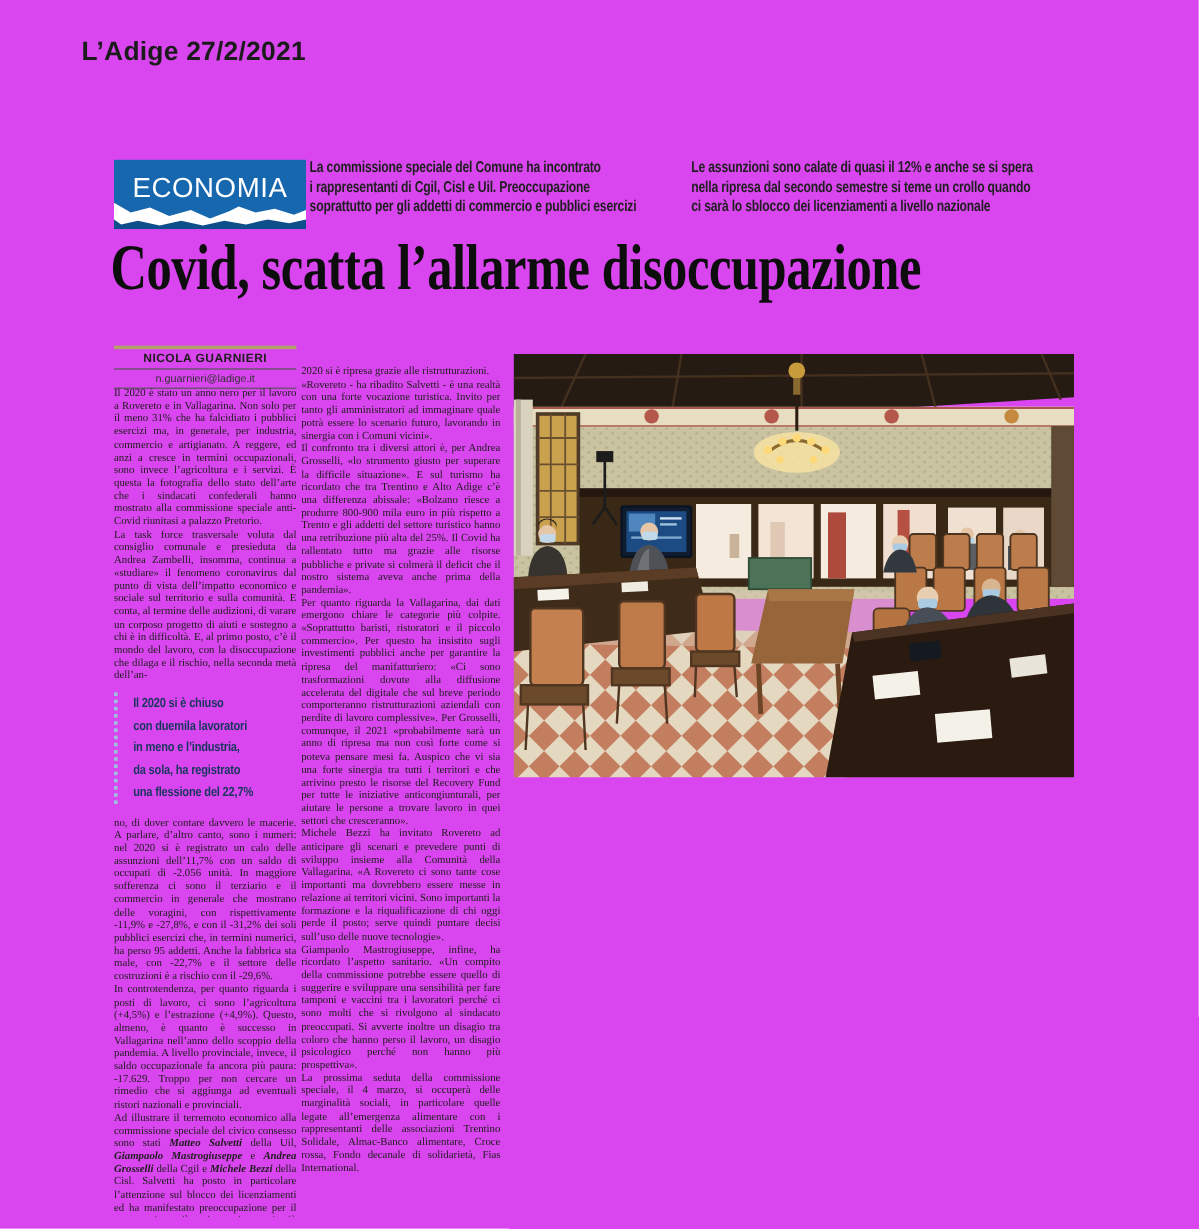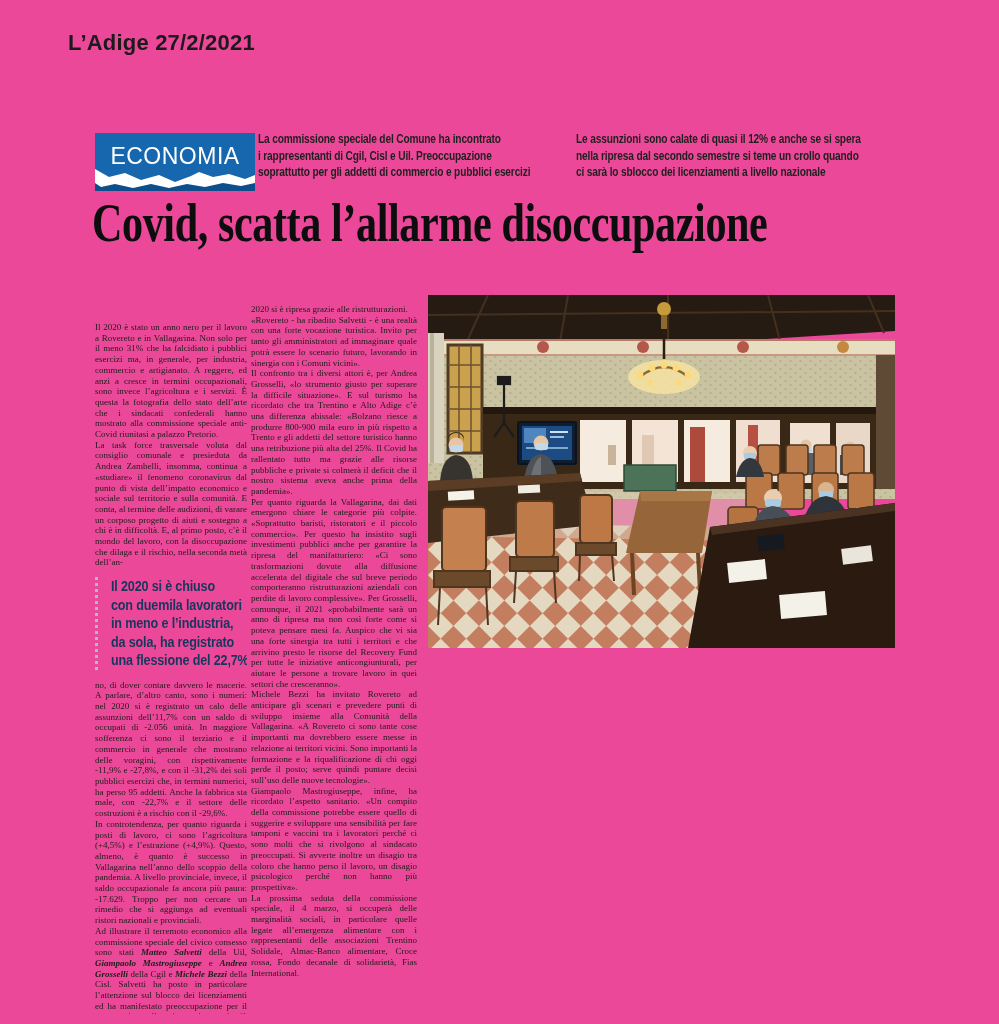--- a/index.html
+++ b/index.html
@@ -1,20 +1,20 @@
 <!DOCTYPE html>
 <html lang="it" style="--banner-blue: #1667ae; --banner-blue-dark: #0d4e8b; --byline-gold: #b3a169; --quote-navy: #17365d; --quote-dot-blue: #9dc2dd; --body-ink: #1d1d1b;"><head>
 <meta charset="utf-8">
 <style>
   :root{
     --banner-blue:#1667ae; --banner-blue-dark:#0d4e8b; --byline-gold:#b3a169;
     --quote-navy:#17365d; --quote-dot-blue:#9dc2dd; --body-ink:#1d1d1b;
   }
   html,body{margin:0;padding:0;background:#ffffff;}
-  #page{position:relative;width:999px;height:1024px;background:#ec4899;overflow:hidden;
+  #page{position:relative;width:999px;height:1024px;background:#d946ef;overflow:hidden;
         font-family:"Liberation Serif",serif;color:var(--body-ink);}
   .abs{position:absolute;}
   
   .scan-label{left:68px;top:30px;font-family:"Liberation Sans",sans-serif;font-size:22px;
               font-weight:600;color:#1b1b1b;letter-spacing:0.2px;}
   
   .banner{left:95px;top:133px;width:160px;height:58px;}
   .banner-rect{fill:var(--banner-blue,#1667ae);}
   .banner-strip{fill:var(--banner-blue-dark,#0d4e8b);}
   .banner-label{left:95px;top:143px;width:160px;text-align:center;color:#ffffff;
@@ -40,21 +40,21 @@
   .byline-email{font-size:9px;color:#333;padding:2px 0 3px;border-bottom:1px solid #555;}
   
   .col{font-size:9px;line-height:10.7px;text-align:justify;overflow:hidden;}
   .col p{margin:0;}
   .col .bold{font-weight:bold;font-style:italic;}
   .col1{left:95px;top:322px;width:152px;height:692px;}
   .col2{left:251px;top:304px;width:166px;height:726px;}
   
   .pull-quote{margin:9px 0 10px 0;border-left:3px dotted var(--quote-dot-blue,#9dc2dd);
               padding-left:13px;font-family:"Liberation Sans",sans-serif;font-weight:bold;
-              font-size:15px;line-height:18.5px;color:var(--quote-navy,#17365d);
+              font-size:11px;line-height:18.5px;color:var(--quote-navy,#17365d);
               letter-spacing:-0.2px;}
   .pull-quote>div{transform:scaleX(0.84);transform-origin:0 50%;white-space:nowrap;}
   
   .photo{left:428px;top:295px;width:467px;height:353px;}
 </style>
 </head>
 <body>
 
 <div id="page">
 
@@ -73,20 +73,24 @@
       <div>soprattutto per gli addetti di commercio e pubblici esercizi</div>
     </div>
   <div class="abs kicker kicker-right">
       <div>Le assunzioni sono calate di quasi il 12% e anche se si spera</div>
       <div>nella ripresa dal secondo semestre si teme un crollo quando</div>
       <div>ci sarà lo sblocco dei licenziamenti a livello nazionale</div>
     </div>
 
   <div class="abs headline">Covid, scatta l’allarme disoccupazione</div>
 
+  <div class="abs byline">
+    <div class="byline-author">NICOLA GUARNIERI</div>
+    <div class="byline-email">n.guarnieri@ladige.it</div>
+  </div>
 
   <div class="abs col col1">
     <div>
         <p><span>Il 2020 è stato un anno nero per il lavoro a Rovereto e in Vallagarina. Non solo per il meno 31% che ha falcidiato i pubblici esercizi ma, in generale, per industria, commercio e artigianato. A reggere, ed anzi a cresce in termini occupazionali, sono invece l’agricoltura e i servizi. È questa la fotografia dello stato dell’arte che i sindacati confederali hanno mostrato alla commissione speciale anti-Covid riunitasi a palazzo Pretorio.</span></p>
         <p><span>La task force trasversale voluta dal consiglio comunale e presieduta da Andrea Zambelli, insomma, continua a «studiare» il fenomeno coronavirus dal punto di vista dell’impatto economico e sociale sul territorio e sulla comunità. E conta, al termine delle audizioni, di varare un corposo progetto di aiuti e sostegno a chi è in difficoltà. E, al primo posto, c’è il mondo del lavoro, con la disoccupazione che dilaga e il rischio, nella seconda metà dell’an-</span></p>
       </div>
     <div class="pull-quote">
         <div>Il 2020 si è chiuso</div>
         <div>con duemila lavoratori</div>
         <div>in meno e l’industria,</div>

